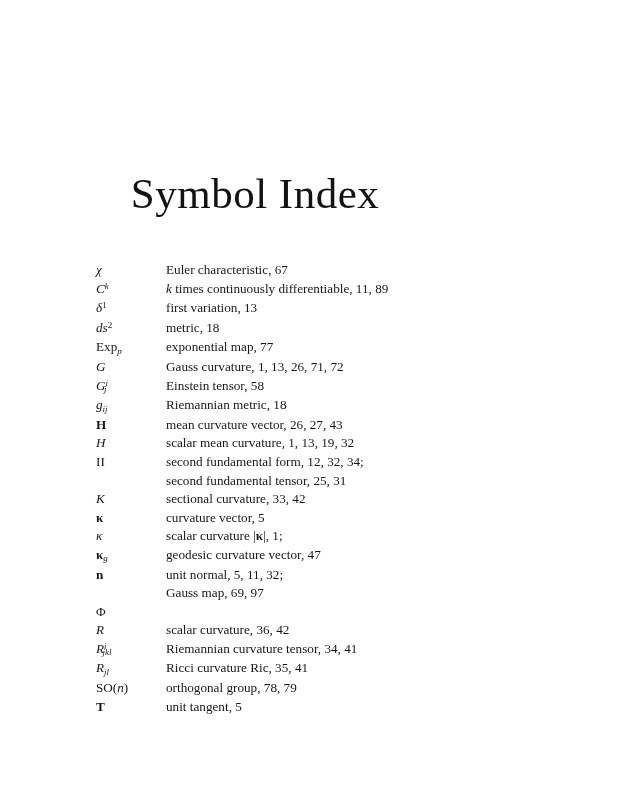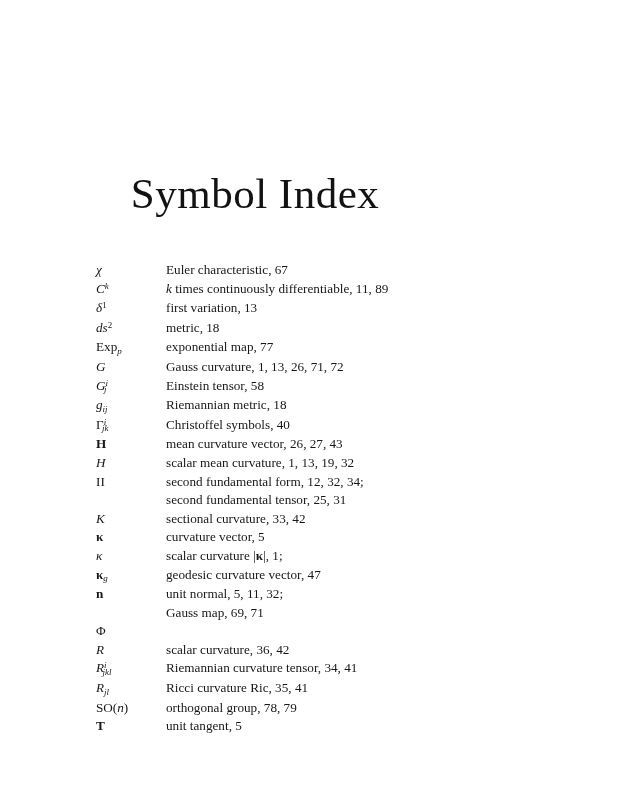--- a/index.html
+++ b/index.html
@@ -105,26 +105,20 @@
           <div class="line"><span class="r">Einstein tensor, 58</span></div>
         </div>
       </div>
       <div class="entry">
         <div class="sym"><span class="i">g</span><span class="i sub">ij</span></div>
         <div class="desc">
           <div class="line"><span class="r">Riemannian metric, 18</span></div>
         </div>
       </div>
       <div class="entry">
-        <div class="sym"><span class="r">Γ</span><span class="i sup">i</span><span class="i sub tuck">jk</span></div>
-        <div class="desc">
-          <div class="line"><span class="r">Christoffel symbols, 40</span></div>
-        </div>
-      </div>
-      <div class="entry">
         <div class="sym"><span class="b">H</span></div>
         <div class="desc">
           <div class="line"><span class="r">mean curvature vector, 26, 27, 43</span></div>
         </div>
       </div>
       <div class="entry">
         <div class="sym"><span class="i">H</span></div>
         <div class="desc">
           <div class="line"><span class="r">scalar mean curvature, 1, 13, 19, 32</span></div>
         </div>
@@ -157,21 +151,21 @@
       <div class="entry">
         <div class="sym"><span class="b">κ</span><span class="i sub">g</span></div>
         <div class="desc">
           <div class="line"><span class="r">geodesic curvature vector, 47</span></div>
         </div>
       </div>
       <div class="entry">
         <div class="sym"><span class="b">n</span></div>
         <div class="desc">
           <div class="line"><span class="r">unit normal, 5, 11, 32;</span></div>
-          <div class="line"><span class="r">Gauss map, 69, 71</span></div>
+          <div class="line"><span class="r">Gauss map, 69, 97</span></div>
         </div>
       </div>
       <div class="entry">
         <div class="sym"><span class="r">Φ</span></div>
       </div>
       <div class="entry">
         <div class="sym"><span class="i">R</span></div>
         <div class="desc">
           <div class="line"><span class="r">scalar curvature, 36, 42</span></div>
         </div>

